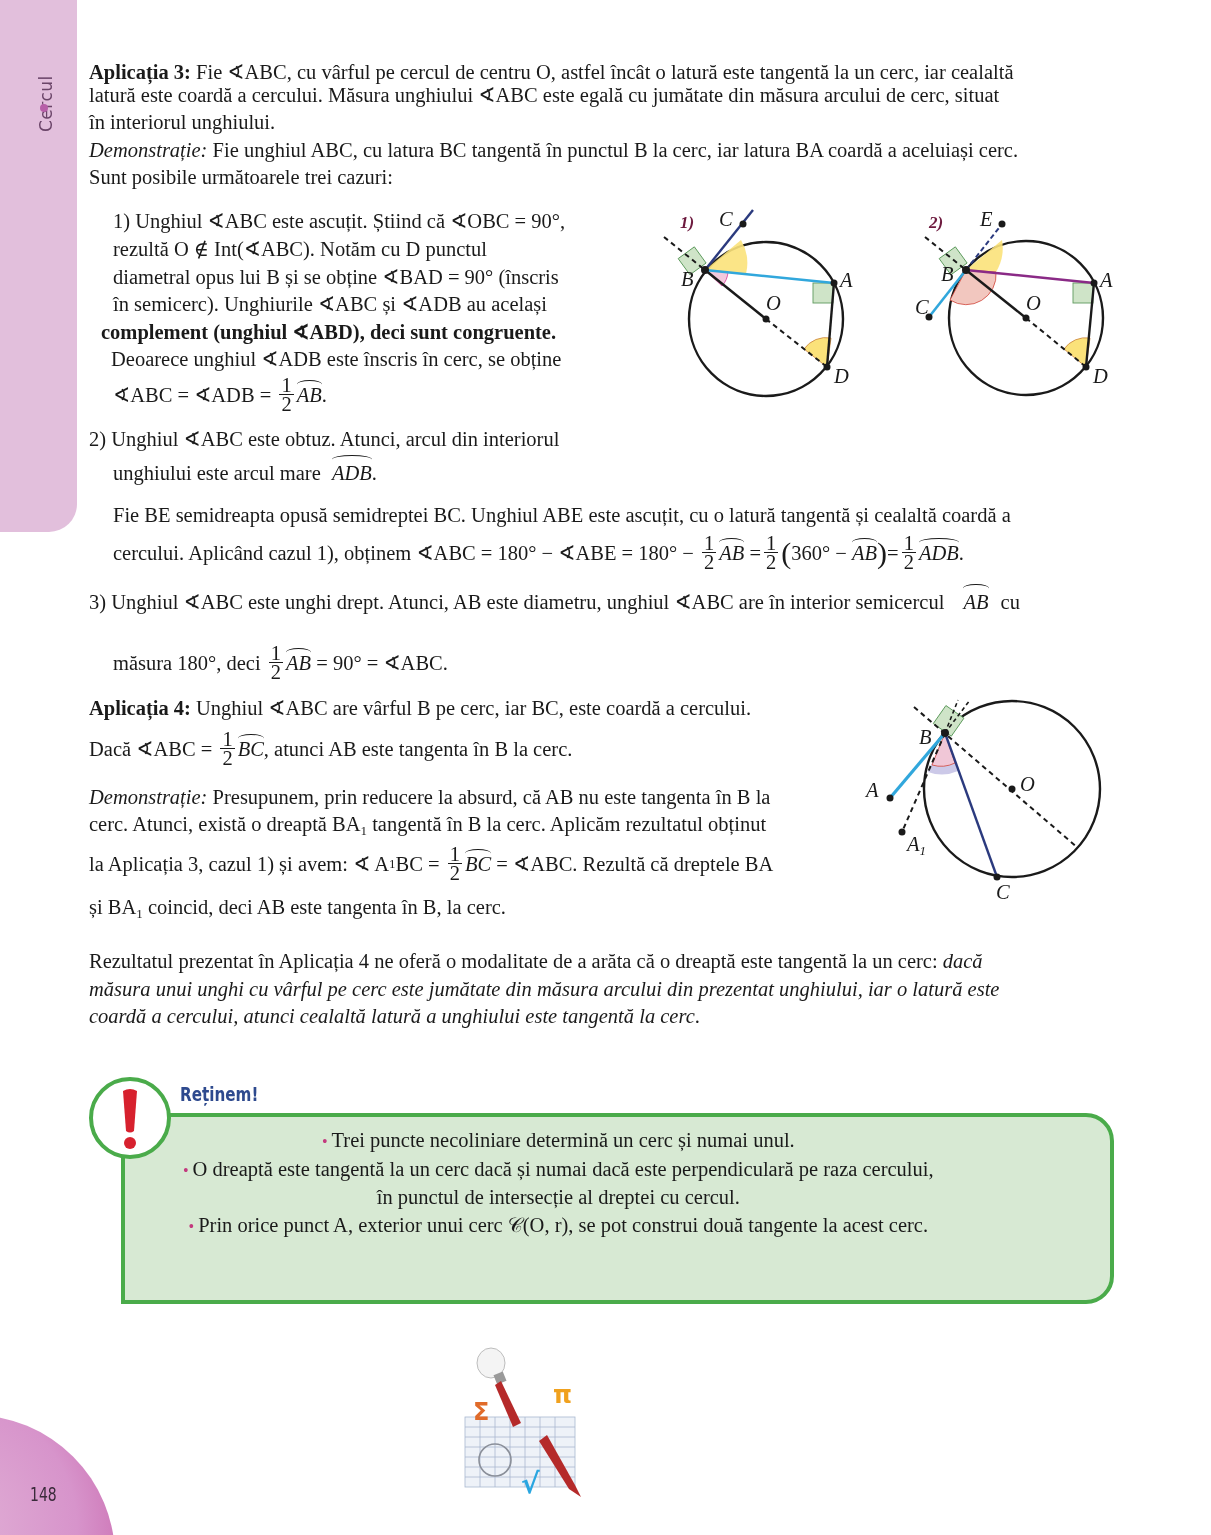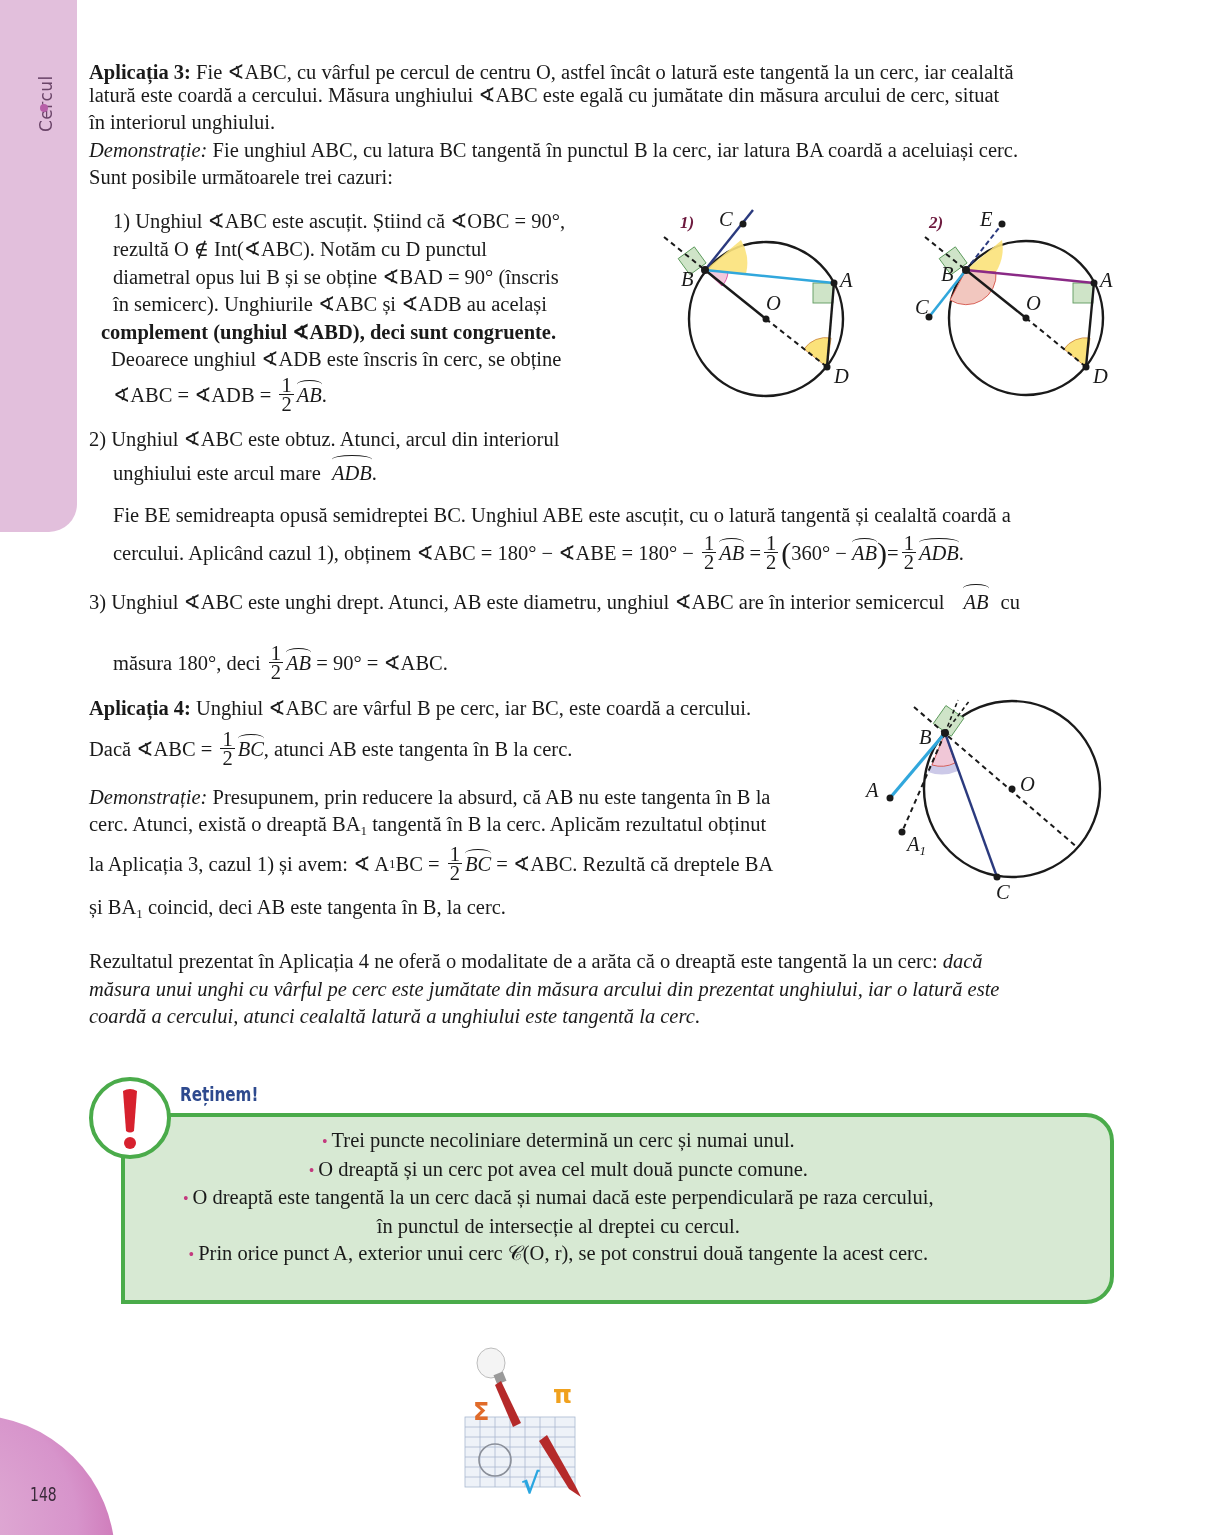--- a/index.html
+++ b/index.html
@@ -233,21 +233,20 @@
 <div class="remember-box"></div>
 <div class="remember-circle">
   <svg width="74" height="74" viewBox="0 0 74 74" style="position:absolute; left:0; top:0;">
     <path d="M30,10 Q37,6 44,10 L41,50 Q37,53 33,50 Z" fill="#d7212e"></path>
     <circle cx="37" cy="62" r="6" fill="#d7212e"></circle>
   </svg>
 </div>
 <div class="remember-title">Reținem!</div>
 <div class="rem-list">
   <div class="rem-item"><span class="bullet">•</span><span>Trei puncte necoliniare determină un cerc și numai unul.</span></div>
-  <div class="rem-item"><span class="bullet">•</span><span>O dreaptă și un cerc pot avea cel mult două puncte comune.</span></div>
   <div class="rem-item"><span class="bullet">•</span><span>O dreaptă este tangentă la un cerc dacă și numai dacă este perpendiculară pe raza cercului,</span></div>
   <div class="rem-item cont"><span>în punctul de intersecție al dreptei cu cercul.</span></div>
   <div class="rem-item"><span class="bullet">•</span><span>Prin orice punct A, exterior unui cerc 𝒞(O, r),  se pot construi două tangente la acest cerc.</span></div>
 </div>
 
 <svg style="position:absolute; left:455px; top:1345px;" width="140" height="160" viewBox="0 0 140 160">
   <g stroke="#a9b8cf" stroke-width="0.8">
     <rect x="10" y="72" width="110" height="70" fill="#eef2f8"></rect>
     <line x1="10" y1="82" x2="120" y2="82"></line>
       <line x1="10" y1="92" x2="120" y2="92"></line>

